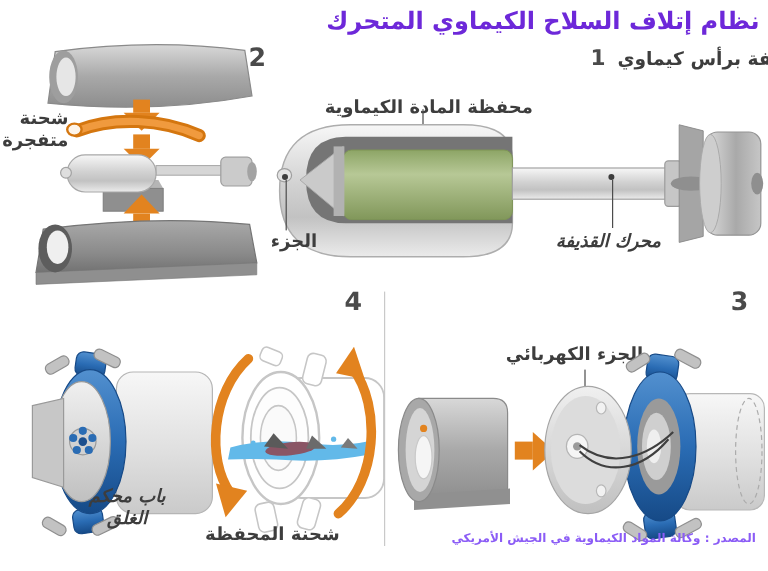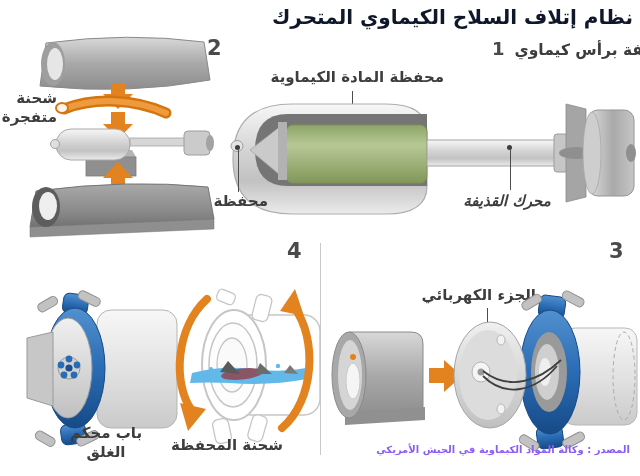--- a/index.html
+++ b/index.html
@@ -1,21 +1,21 @@
 <!DOCTYPE html>
 <html lang="ar"><head>
 <meta charset="utf-8">
 <style>
   html,body{margin:0;padding:0;background:#fff;}
   #stage{position:relative;width:640px;height:476px;background:#ffffff;overflow:hidden;
          font-family:"DejaVu Sans",sans-serif;color:#3b3b3b;}
   .abs{position:absolute;}
   .ar{direction:rtl;unicode-bidi:embed;}
   .lbl{font-weight:bold;font-size:15px;line-height:1.28;color:#3d3d3d;}
-  .title{font-weight:bold;font-size:20px;color:#0f172a;white-space:nowrap;}
+  .title{font-weight:bold;font-size:20px;color:#6d28d9;white-space:nowrap;}
   .stepnum{font-weight:bold;font-size:21px;color:#4a4a4a;}
   .src{font-weight:bold;font-size:10px;color:#8b5cf6;white-space:nowrap;}
   .ptr-line{width:1px;background:#4c4c4c;}
   .ptr-dot{width:5px;height:5px;border-radius:50%;background:#3d3d3d;}
   .divider{width:1px;background:#c9c9c9;}
   .hdr1{display:flex;gap:10px;align-items:baseline;direction:ltr;}
   svg{display:block;}
 </style>
 </head>
 <body>
@@ -67,21 +67,21 @@
     </defs>
   </svg>
 
   <div class="abs ar title" style="top:5px;right:7px;">نظام إتلاف السلاح الكيماوي المتحرك</div>
 
   <div class="abs hdr1" style="left:492px;top:38px;">
     <span class="stepnum" style="font-size:18px;">1</span>
     <span class="ar lbl" style="font-size:15.5px;white-space:nowrap;">قذيفة برأس كيماوي</span>
   </div>
 
-  <div class="abs ar lbl" style="left:278px;top:68px;width:148px;text-align:left;white-space:nowrap;padding-left:18px;">محفظة المادة الكيماوية</div>
+  <div class="abs ar lbl" style="left:278px;top:80px;width:148px;text-align:left;white-space:nowrap;padding-left:18px;">محفظة المادة الكيماوية</div>
   <div class="abs ptr-line" style="left:352px;top:91px;height:51px;"></div>
   <div class="abs ptr-dot" style="left:349px;top:140px;"></div>
 
   <svg class="abs" style="left:230px;top:100px;" width="410" height="120" viewBox="0 0 410 120">
 
     <g>
       <path d="M62,4 L156,4 Q197,4 197,32 L197,86 Q197,114 156,114 L62,114 Q3,114 3,59 Q3,4 62,4 Z" fill="url(#metalV)" stroke="#adadad" stroke-width="1.2"></path>
 
       <path d="M58,14 L197,14 L197,86 L58,86 Q25,86 25,50 Q25,14 58,14 Z" fill="#757575"></path>
 
@@ -100,21 +100,21 @@
       <path d="M336,4 L356,9 L356,97 L336,102 Z" fill="#a5a5a5" stroke="#8c8c8c" stroke-width="0.8"></path>
       <ellipse cx="346" cy="53" rx="17" ry="6" fill="#8f8f8f"></ellipse>
       <rect x="358" y="10" width="46" height="86" rx="10" fill="url(#drumH)" stroke="#949494"></rect>
       <ellipse cx="362" cy="53" rx="9" ry="41" fill="#cecece" stroke="#a8a8a8" stroke-width="0.8"></ellipse>
       <ellipse cx="401" cy="53" rx="5" ry="9" fill="#8f8f8f"></ellipse>
     </g>
   </svg>
 
   <div class="abs ptr-line" style="left:238px;top:150px;height:42px;"></div>
   <div class="abs ptr-dot" style="left:235px;top:145px;"></div>
-  <div class="abs ar lbl" style="left:222px;top:192px;width:46px;text-align:center;">محفظة</div>
+  <div class="abs ar lbl" style="left:222px;top:192px;width:46px;text-align:center;">الجزء</div>
 
   <div class="abs ptr-line" style="left:510px;top:150px;height:40px;"></div>
   <div class="abs ptr-dot" style="left:507px;top:145px;"></div>
   <div class="abs ar lbl" style="left:448px;top:192px;width:118px;text-align:center;white-space:nowrap;font-style:italic;">محرك القذيفة</div>
 
   <div class="abs stepnum" style="left:207px;top:36px;">2</div>
 
   <div class="abs ar lbl" style="left:0px;top:89px;width:57px;text-align:right;font-size:15px;">شحنة متفجرة</div>
 
   <svg class="abs" style="left:0px;top:33px;" width="230" height="206" viewBox="0 0 230 206">
@@ -268,18 +268,18 @@
       <circle cx="116" cy="83" r="2.2" fill="#62b9e9"></circle>
     </g>
     <g fill="none" stroke="#e2831f" stroke-width="8" stroke-linecap="round">
       <path d="M45,16 C14,44 10,100 30,128"></path>
       <path d="M120,145 C152,118 156,56 132,24"></path>
     </g>
     <polygon points="18,120 44,126 26,148" fill="#e2831f"></polygon>
     <polygon points="118,28 142,33 133,6" fill="#e2831f"></polygon>
   </svg>
 
-  <div class="abs ar lbl" style="left:60px;top:424px;width:92px;text-align:center;">باب محكم الغلق</div>
+  <div class="abs ar lbl" style="left:60px;top:404px;width:92px;text-align:center;font-style:italic;">باب محكم الغلق</div>
   <div class="abs ar lbl" style="left:168px;top:436px;width:118px;text-align:center;white-space:nowrap;">شحنة المحفظة</div>
 
   <div class="abs ar src" style="top:444px;right:10px;">المصدر : وكالة المواد الكيماوية في الجيش الأمريكي</div>
 
 </div>
 
 </body></html>

